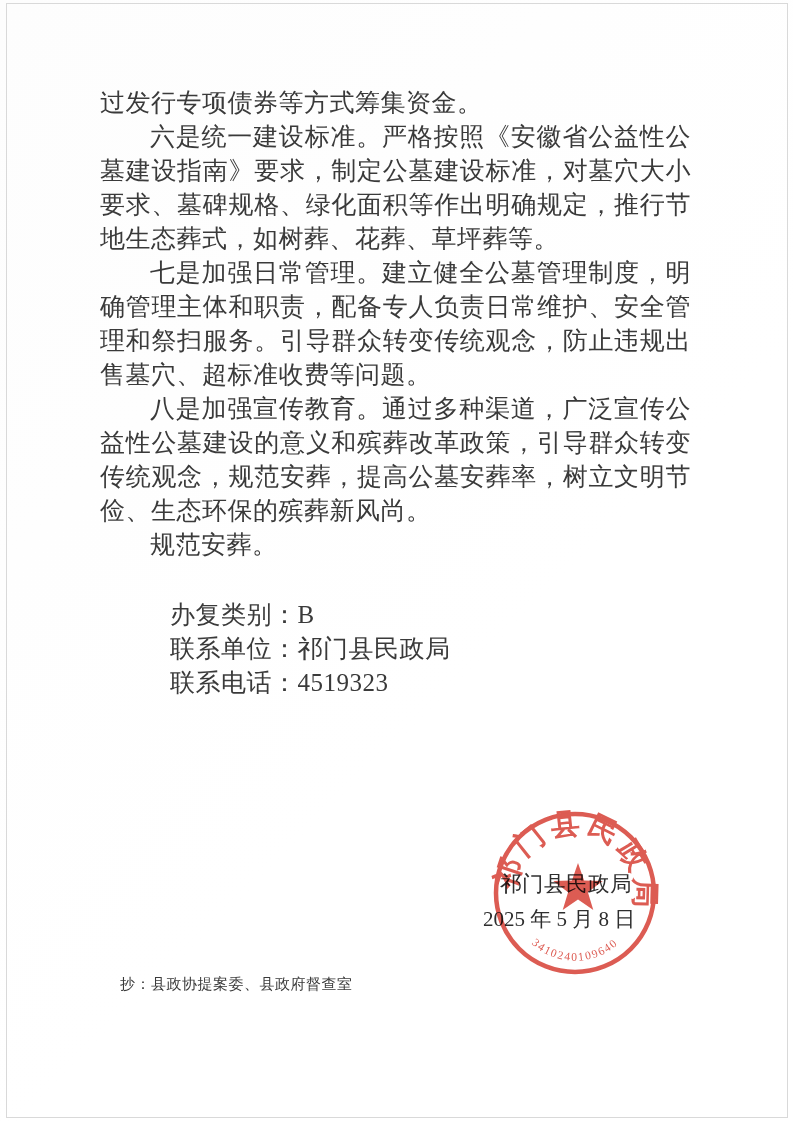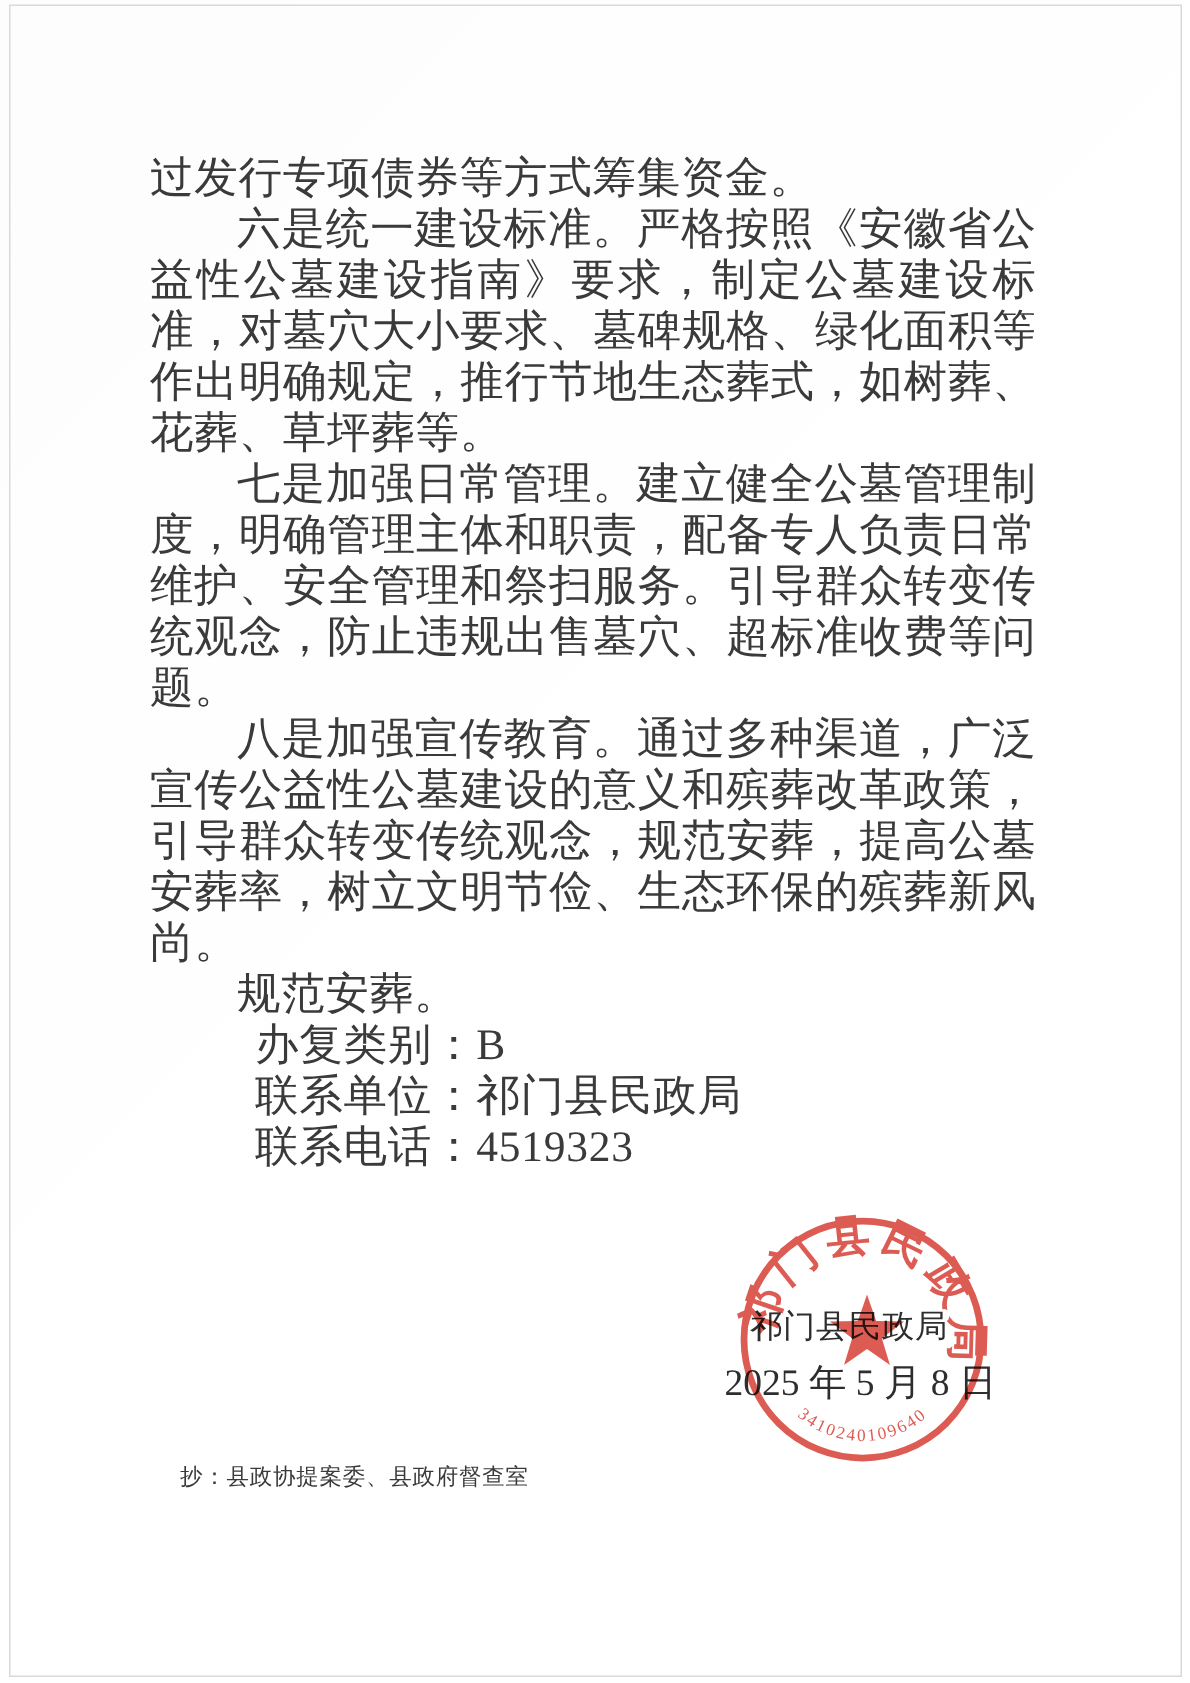--- a/index.html
+++ b/index.html
@@ -13,38 +13,38 @@
   .scan-edge {
     position:absolute; left:6px; top:3px; right:5px; bottom:4px;
     border:1px solid #d9d9d9;
     pointer-events:none;
   }
   .page {
     position:absolute; inset:0;
     background:linear-gradient(135deg,#fdfdfd 0%,#ffffff 60%);
   }
   .body-text {
-    position:absolute; left:100px; top:102px; width:591px;
-    font-size:29px; line-height:34px; color:#3a3a3a;
+    position:absolute; left:100px; top:86px; width:591px;
+    font-size:25px; line-height:34px; color:#3a3a3a;
     text-align:justify; text-justify:inter-character;
     letter-spacing:0.5px;
   }
   .body-text p { margin:0; }
   .body-text p.indent { text-indent:2em; }
   .contact-block {
-    margin-left:70px;
+    margin-top:36px; margin-left:70px;
   }
   .contact-line { white-space:nowrap; }
   .signoff-agency {
     position:absolute; left:500px; top:869px;
     font-size:21.5px; color:#2e2e2e; white-space:nowrap; letter-spacing:0.5px;
   }
   .signoff-date {
     position:absolute; left:483px; top:905px;
-    font-size:25px; color:#2e2e2e; white-space:nowrap;
+    font-size:21px; color:#2e2e2e; white-space:nowrap;
   }
   .seal {
     position:absolute; left:488px; top:806px;
     width:175px; height:175px;
     opacity:0.88;
     mix-blend-mode:multiply;
     pointer-events:none;
   }
   .cc-line {
     position:absolute; left:120px; top:975px;

